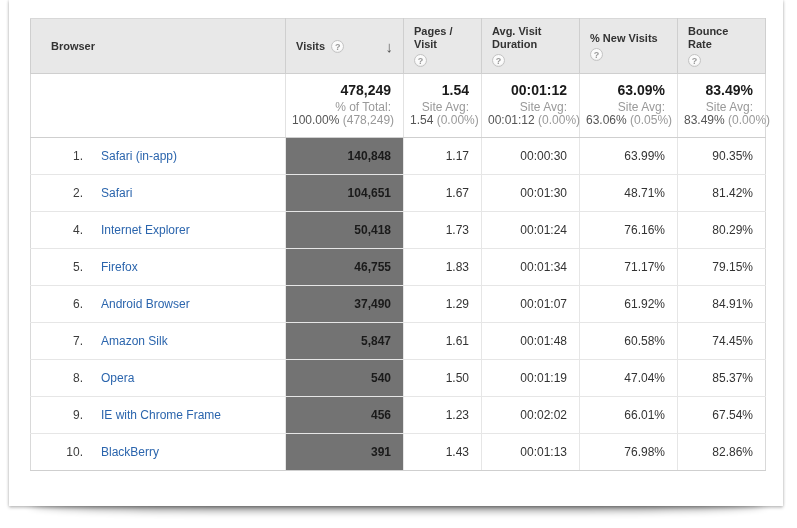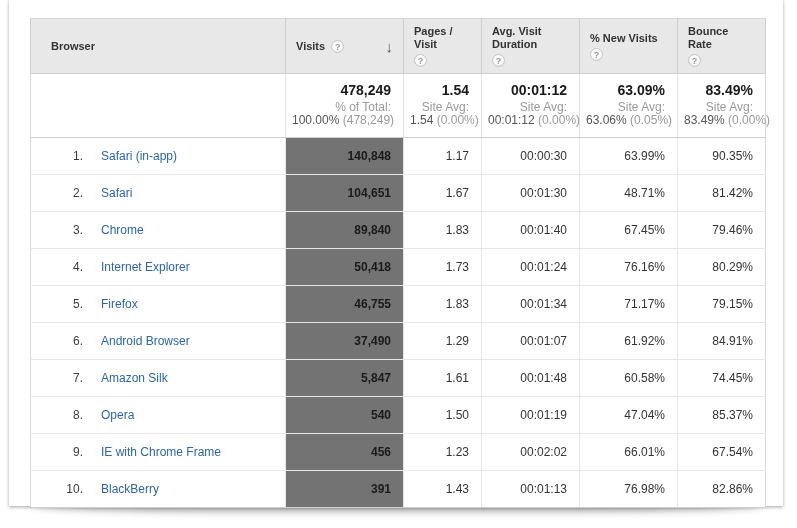--- a/index.html
+++ b/index.html
@@ -153,30 +153,20 @@
     <td class="c-browser">
       <span class="rank">2.</span><a class="blink" href="#">Safari</a>
     </td>
     <td class="c-visits num">104,651</td>
     <td class="num">1.67</td>
     <td class="num">00:01:30</td>
     <td class="num">48.71%</td>
     <td class="num last">81.42%</td>
   </tr>
 
-  <tr>
-    <td class="c-browser">
-      <span class="rank">3.</span><a class="blink" href="#">Chrome</a>
-    </td>
-    <td class="c-visits num">89,840</td>
-    <td class="num">1.83</td>
-    <td class="num">00:01:40</td>
-    <td class="num">67.45%</td>
-    <td class="num last">79.46%</td>
-  </tr>
 
   <tr>
     <td class="c-browser">
       <span class="rank">4.</span><a class="blink" href="#">Internet Explorer</a>
     </td>
     <td class="c-visits num">50,418</td>
     <td class="num">1.73</td>
     <td class="num">00:01:24</td>
     <td class="num">76.16%</td>
     <td class="num last">80.29%</td>

